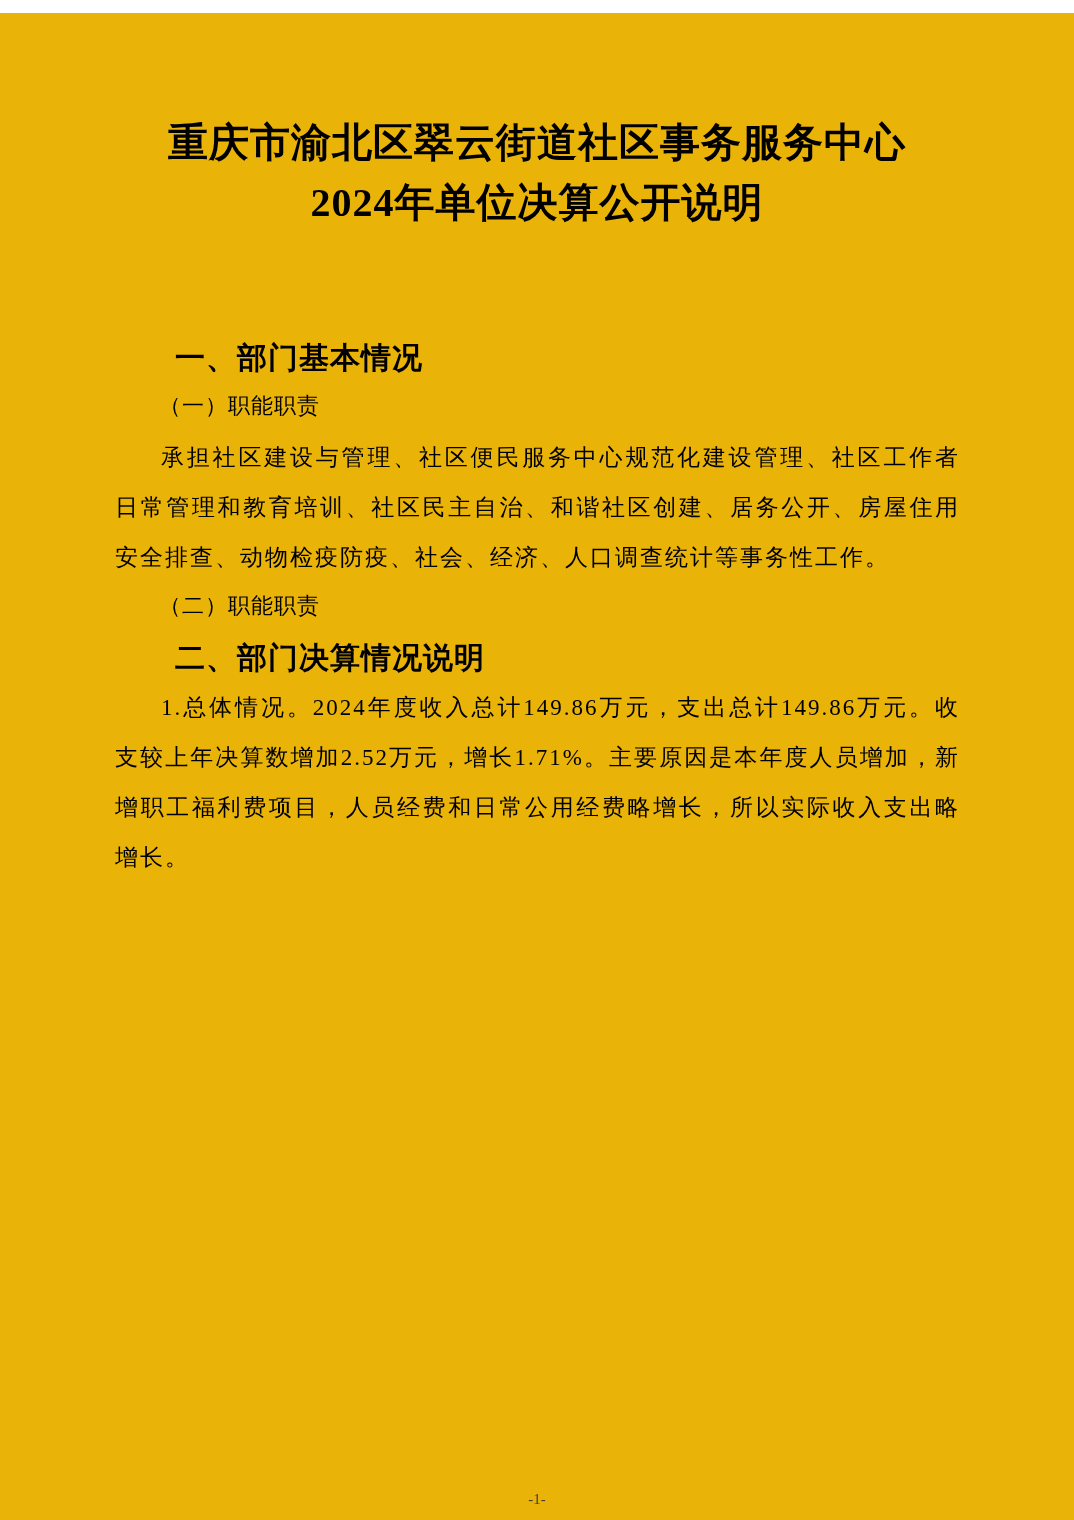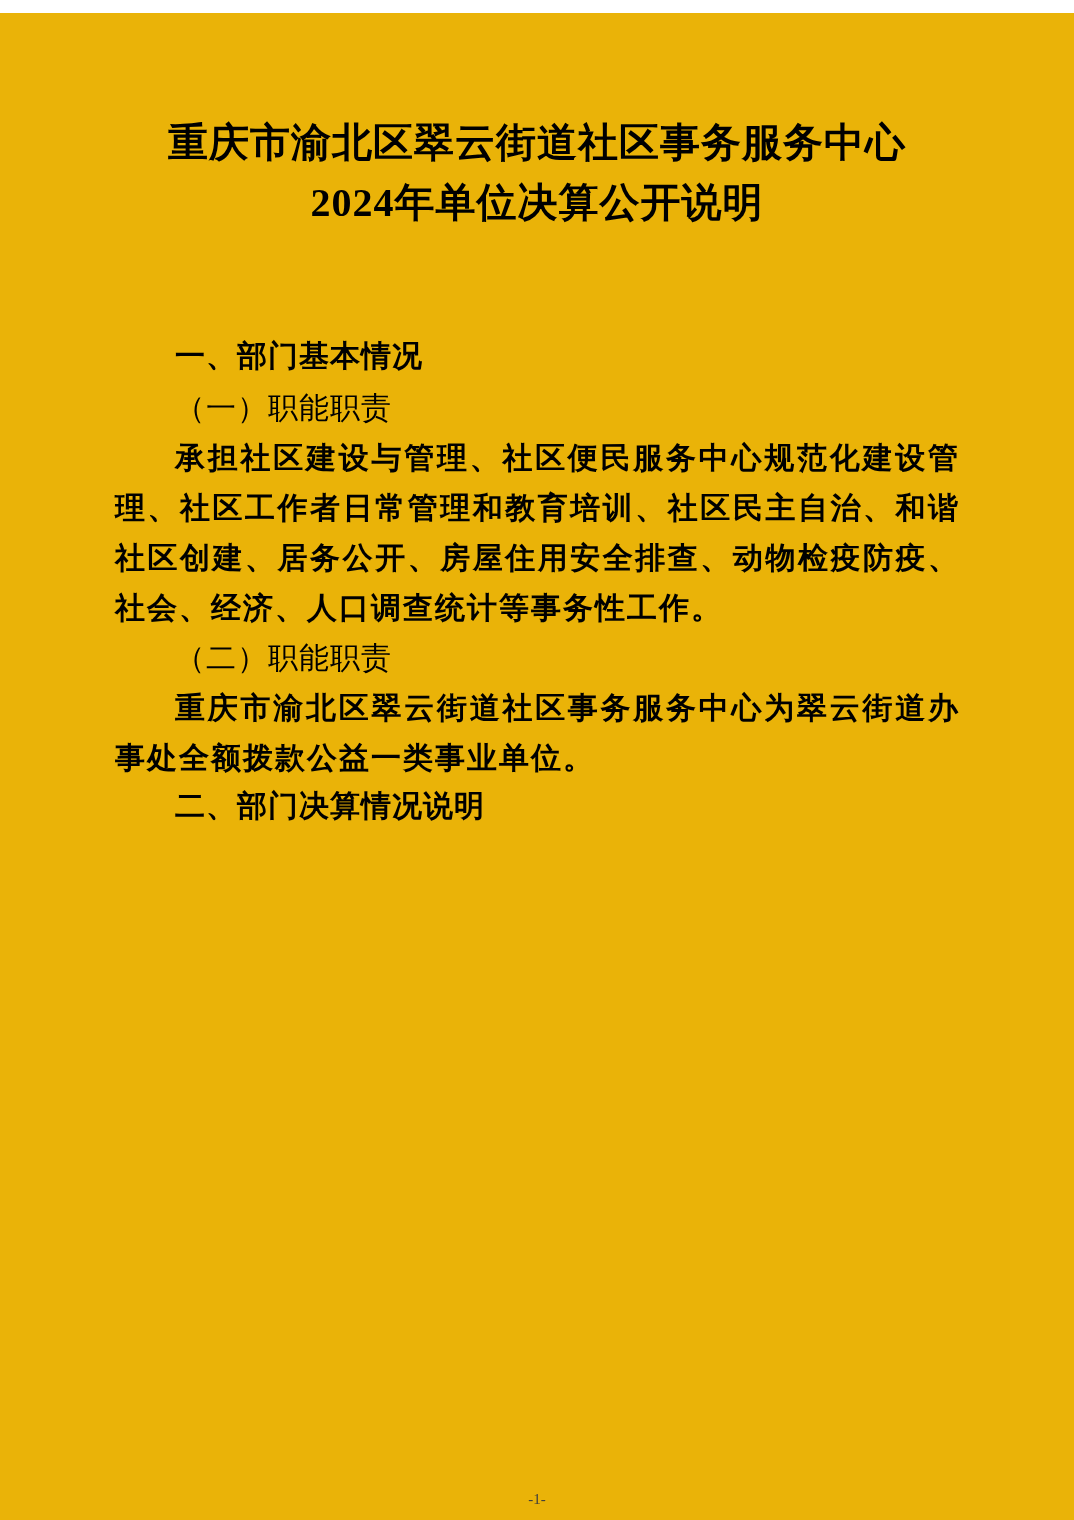--- a/index.html
+++ b/index.html
@@ -23,43 +23,43 @@
     line-height: 60px;
     letter-spacing: 1px;
   }
   .doc-body {
     position: absolute;
     left: 115px;
     top: 320px;
     width: 845px;
   }
   .para {
-    font-size: 30px;
+    font-size: 23px;
     line-height: 50px;
     letter-spacing: 2px;
     text-align: justify;
     text-justify: inter-character;
     text-indent: 2em;
     font-family: "Liberation Serif", "DejaVu Serif", serif;
-    font-weight: bold;
+    font-weight: normal;
   }
   .heading-1 {
     font-size: 30px;
     line-height: 50px;
     letter-spacing: 1px;
     text-indent: 2em;
-    font-family: Liberation Mono, monospace;
+    font-family: Liberation Serif, serif;
     font-weight: bold;
   }
   .heading-2 {
-    font-size: 30px;
+    font-size: 22px;
     line-height: 50px;
     letter-spacing: 1px;
     text-indent: 2em;
-    font-family: Liberation Serif, serif;
+    font-family: Liberation Mono, monospace;
     font-weight: normal;
   }
   .doc-footer {
     position: absolute;
     left: 0;
     right: 0;
     top: 1476px;
     text-align: center;
     font-size: 15px;
     line-height: 20px;
@@ -75,19 +75,19 @@
   <header class="doc-title">
     <div>重庆市渝北区翠云街道社区事务服务中心</div>
     <div>2024年单位决算公开说明</div>
   </header>
 
   <main class="doc-body">
     <h2 class="heading-1">一、部门基本情况</h2>
     <h3 class="heading-2">（一）职能职责</h3>
     <p class="para">承担社区建设与管理、社区便民服务中心规范化建设管理、社区工作者日常管理和教育培训、社区民主自治、和谐社区创建、居务公开、房屋住用安全排查、动物检疫防疫、社会、经济、人口调查统计等事务性工作。</p>
     <h3 class="heading-2">（二）职能职责</h3>
-    <p class="para">重庆市渝北区翠云街道社区事务服务中心为翠云街道办事处全额拨款公益一类事业单位。</p>
     <h2 class="heading-1">二、部门决算情况说明</h2>
+    <p class="para">1.总体情况。2024年度收入总计149.86万元，支出总计149.86万元。收支较上年决算数增加2.52万元，增长1.71%。主要原因是本年度人员增加，新增职工福利费项目，人员经费和日常公用经费略增长，所以实际收入支出略增长。</p>
   </main>
 
   <footer class="doc-footer">-1-</footer>
 
 </div>
 
 </body></html>

